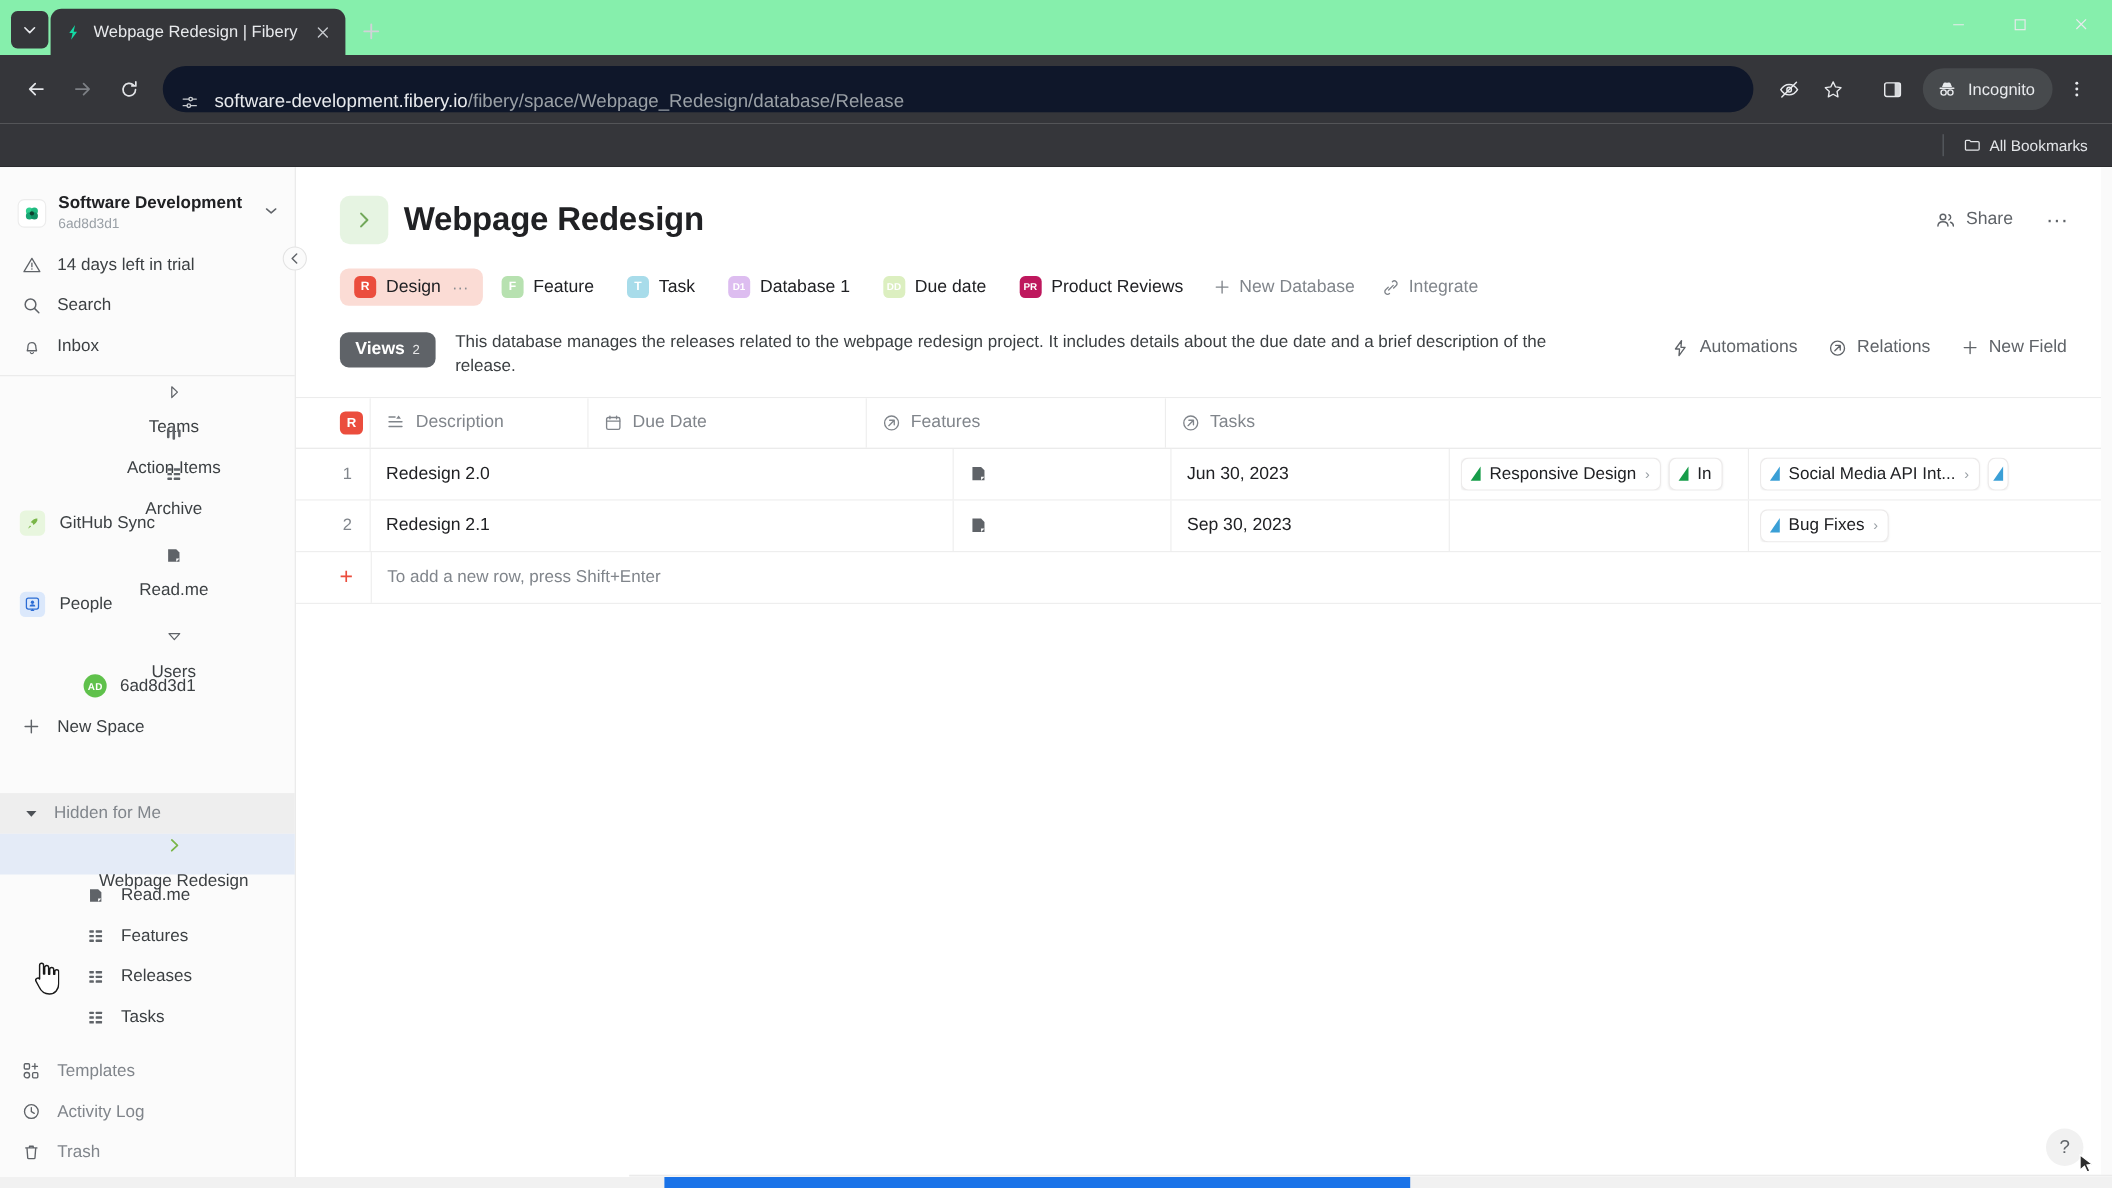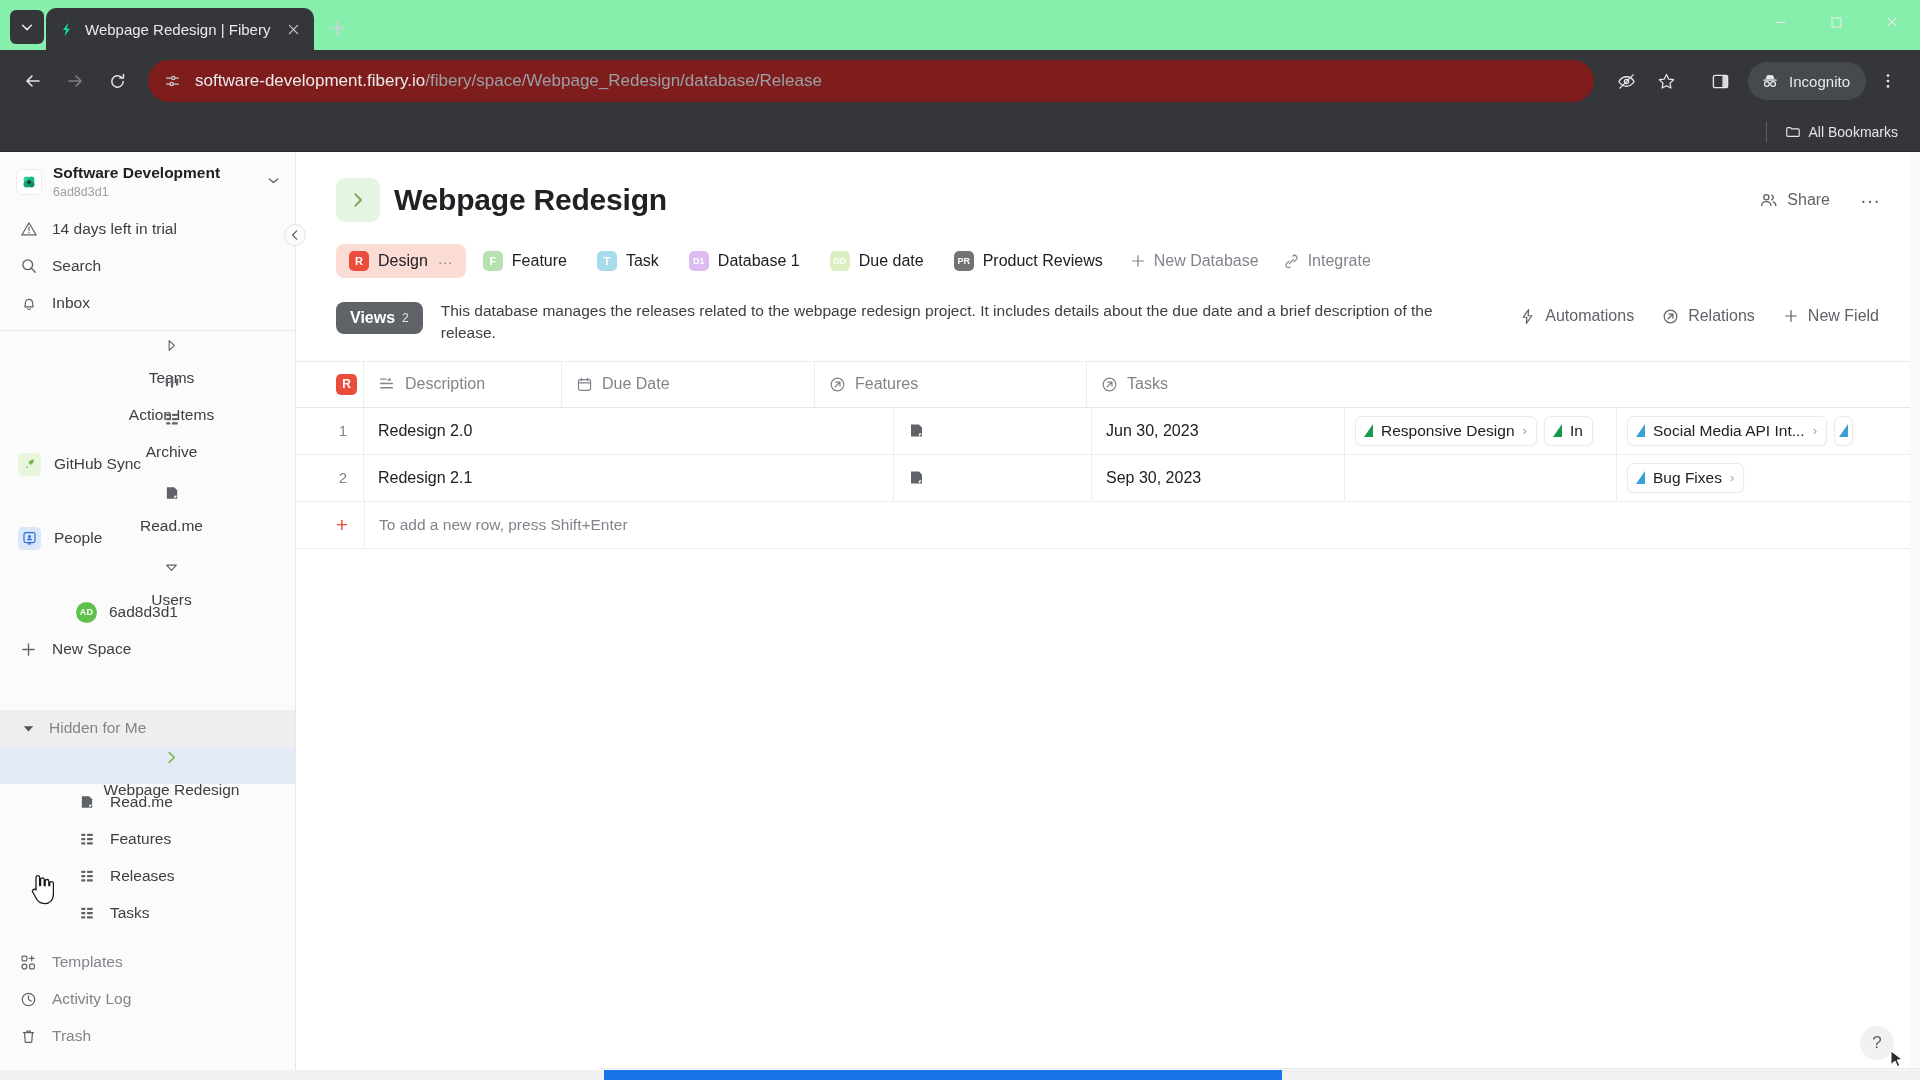--- a/index.html
+++ b/index.html
@@ -49,22 +49,22 @@
   .toolbar {
     height: 62px; background: #35363a; display: flex; align-items: center;
     padding: 0 14px; gap: 4px;
   }
   .navbtn {
     width: 38px; height: 38px; border-radius: 50%; flex: none;
     display: flex; align-items: center; justify-content: center; color: #e3e5e8;
   }
   .navbtn.disabled { color: #7d8085; }
   .omnibox {
-    flex: 1; height: 42px; background: #7f1d1d; border-radius: 21px;
-    display: flex; align-items: center; padding: 0 16px; gap: 14px;
+    flex: 1; height: 42px; background: #0f172a; border-radius: 21px;
+    display: flex; align-items: flex-end; padding: 0 16px; gap: 14px;
     margin: 0 10px 0 8px;
   }
   .omnibox .url { color: #e8eaed; font-size: 17px; white-space: nowrap; overflow:hidden; }
   .omnibox .url .dim { color: #9aa0a6; }
   .tb-icon { width: 36px; height: 36px; display:flex;align-items:center;justify-content:center;color:#e8eaed;flex:none;border-radius:50%;}
   .incognito-pill {
     height: 38px; border-radius: 19px; background: #474a4d;
     display: flex; align-items: center; gap: 9px; padding: 0 16px 0 12px;
     color: #e8eaed; font-size: 15px; flex: none; margin-left: 6px; text-align: right;
   }
@@ -74,23 +74,23 @@
     border-bottom: 1px solid #2a2b2e;
   }
   .bm-sep { width: 1px; height: 20px; background: #5f6368; }
   .bm-all { display: flex; align-items: center; gap: 8px; color: #e3e5e8; font-size: 14px; padding: 4px 8px; border-radius: 5px;}
 
   
   #page { display: flex; height: 928px; background: #fff; position: relative; }
 
   
   .sidebar {
-    width: 296px; flex: none; background: #fbfbfb;
+    width: 269px; flex: none; background: #fbfbfb;
     border-right: 1px solid #e7e7e7;
-    position: relative; padding-top: 4px;
+    position: relative; padding-top: 16px;
     font-size: 15.5px; color: #3c4043;
   }
   .ws-header { display: flex; align-items: center; gap: 11px; padding: 8px 14px 10px 16px; }
   .ws-logo {
     width: 26px; height: 26px; border-radius: 6px; background: #fff;
     border: 1px solid #ececec; display:flex;align-items:center;justify-content:center; flex:none;
   }
   .ws-text { flex: 1; min-width: 0; }
   .ws-name { font-size: 15.5px; font-weight: 700; color: #202124; line-height: 1.18; }
   .ws-id { font-size: 12.5px; color: #9aa0a6; line-height: 1.3; }
@@ -657,21 +657,21 @@
           </div>
           <div class="db-tab">
             <span class="db-badge" style="background:#ddbdf0;color:#ffffff;font-size:9px;">D1</span>
             <span>Database 1</span>
           </div>
           <div class="db-tab">
             <span class="db-badge" style="background:#dcefc0;color:#ffffff;font-size:9px;">DD</span>
             <span>Due date</span>
           </div>
           <div class="db-tab">
-            <span class="db-badge" style="background:#737373;color:#ffffff;font-size:9px;">PR</span>
+            <span class="db-badge" style="background:#be185d;color:#ffffff;font-size:9px;">PR</span>
             <span>Product Reviews</span>
           </div>
           <div class="db-action">
             <span style="display:flex;">
               <svg width="16" height="16" viewBox="0 0 18 18">
                   <path d="M9 3v12M3 9h12" stroke="currentColor" stroke-width="1.4" stroke-linecap="round"></path>
                 </svg>
             </span>
             <span>New Database</span>
           </div>

